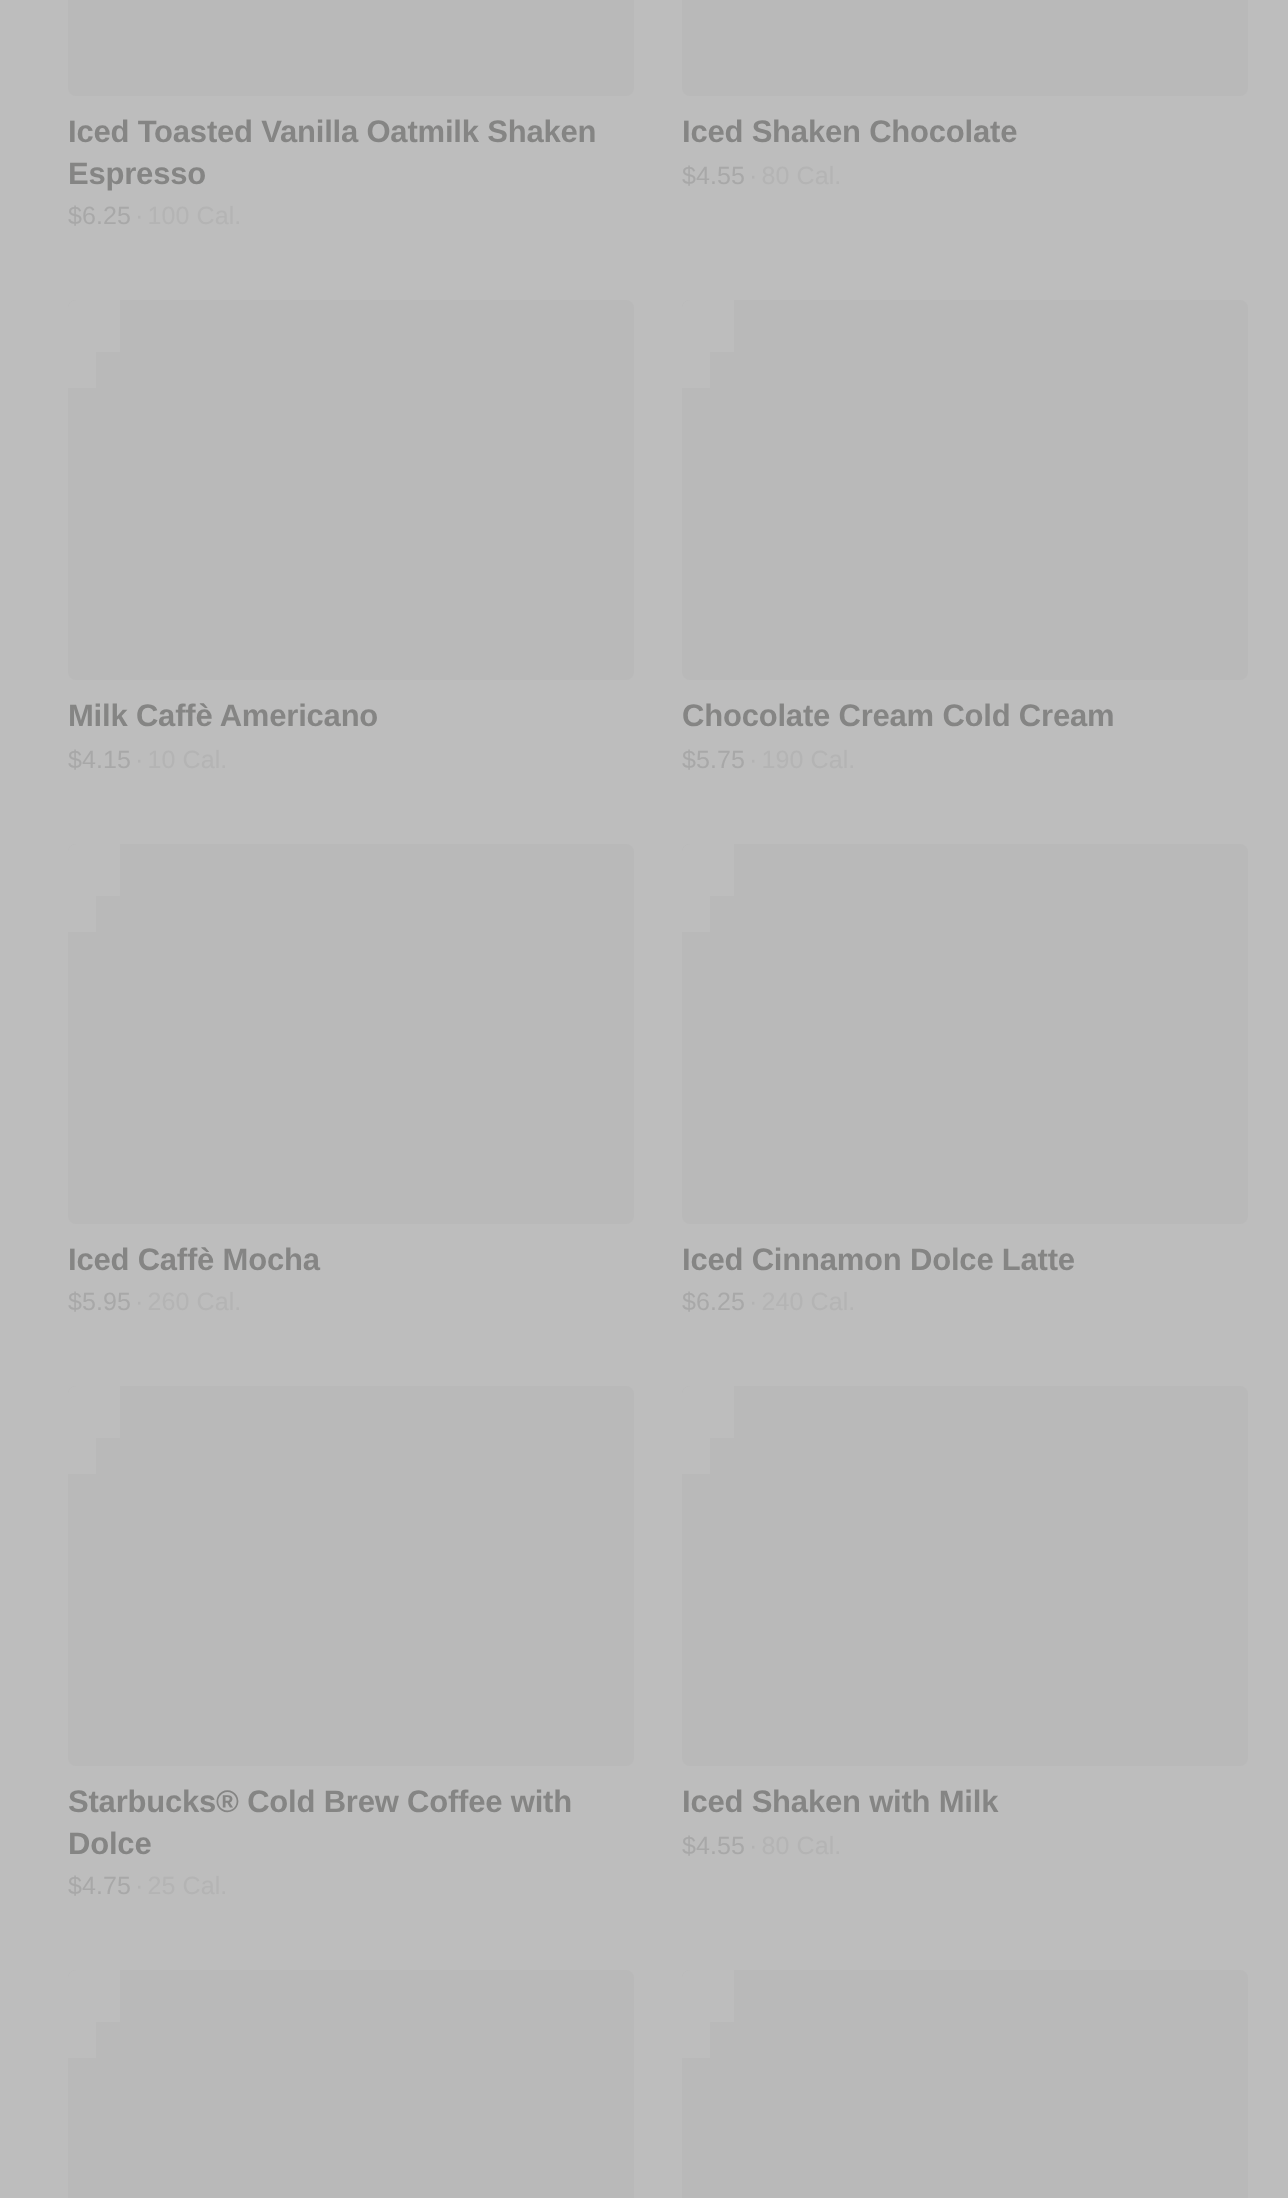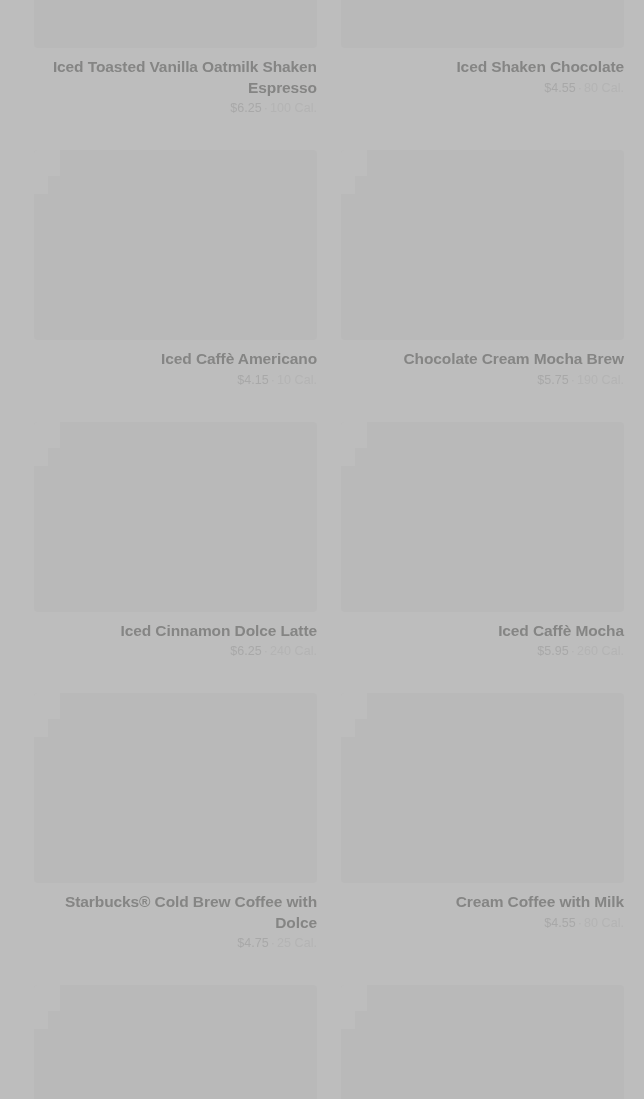--- a/index.html
+++ b/index.html
@@ -63,21 +63,20 @@
   .card-image::after {
     content: "";
     position: absolute;
     left: 0; top: 26px;
     width: 14px; height: 18px;
     background: #bdbdbd;
   }
 
   .card-body {
     padding-top: 9px;
-    text-align: right;
   }
 
   .card-title {
     font-size: 15.5px;
     line-height: 20.5px;
     font-weight: bold;
     color: #40413f;
     letter-spacing: -0.1px;
   }
 
@@ -118,56 +117,56 @@
       <div class="product-card">
         <div class="card-image"></div>
         <div class="card-body">
           <div class="card-title">Iced Shaken Chocolate</div>
           <div class="card-meta"><span class="meta-price">$4.55</span><span class="meta-dot">·</span><span class="meta-cal">80 Cal.</span></div>
         </div>
       </div>
       <div class="product-card">
         <div class="card-image"></div>
         <div class="card-body">
-          <div class="card-title">Iced Caffè Americano</div>
+          <div class="card-title">Milk Caffè Americano</div>
           <div class="card-meta"><span class="meta-price">$4.15</span><span class="meta-dot">·</span><span class="meta-cal">10 Cal.</span></div>
         </div>
       </div>
       <div class="product-card">
         <div class="card-image"></div>
         <div class="card-body">
-          <div class="card-title">Chocolate Cream Mocha Brew</div>
+          <div class="card-title">Chocolate Cream Cold Cream</div>
           <div class="card-meta"><span class="meta-price">$5.75</span><span class="meta-dot">·</span><span class="meta-cal">190 Cal.</span></div>
+        </div>
+      </div>
+      <div class="product-card">
+        <div class="card-image"></div>
+        <div class="card-body">
+          <div class="card-title">Iced Caffè Mocha</div>
+          <div class="card-meta"><span class="meta-price">$5.95</span><span class="meta-dot">·</span><span class="meta-cal">260 Cal.</span></div>
         </div>
       </div>
       <div class="product-card">
         <div class="card-image"></div>
         <div class="card-body">
           <div class="card-title">Iced Cinnamon Dolce Latte</div>
           <div class="card-meta"><span class="meta-price">$6.25</span><span class="meta-dot">·</span><span class="meta-cal">240 Cal.</span></div>
         </div>
       </div>
       <div class="product-card">
         <div class="card-image"></div>
         <div class="card-body">
-          <div class="card-title">Iced Caffè Mocha</div>
-          <div class="card-meta"><span class="meta-price">$5.95</span><span class="meta-dot">·</span><span class="meta-cal">260 Cal.</span></div>
-        </div>
-      </div>
-      <div class="product-card">
-        <div class="card-image"></div>
-        <div class="card-body">
           <div class="card-title">Starbucks® Cold Brew Coffee with Dolce</div>
           <div class="card-meta"><span class="meta-price">$4.75</span><span class="meta-dot">·</span><span class="meta-cal">25 Cal.</span></div>
         </div>
       </div>
       <div class="product-card">
         <div class="card-image"></div>
         <div class="card-body">
-          <div class="card-title">Cream Coffee with Milk</div>
+          <div class="card-title">Iced Shaken with Milk</div>
           <div class="card-meta"><span class="meta-price">$4.55</span><span class="meta-dot">·</span><span class="meta-cal">80 Cal.</span></div>
         </div>
       </div>
       <div class="product-card">
         <div class="card-image"></div>
       </div>
       <div class="product-card">
         <div class="card-image"></div>
       </div>
     </div>

